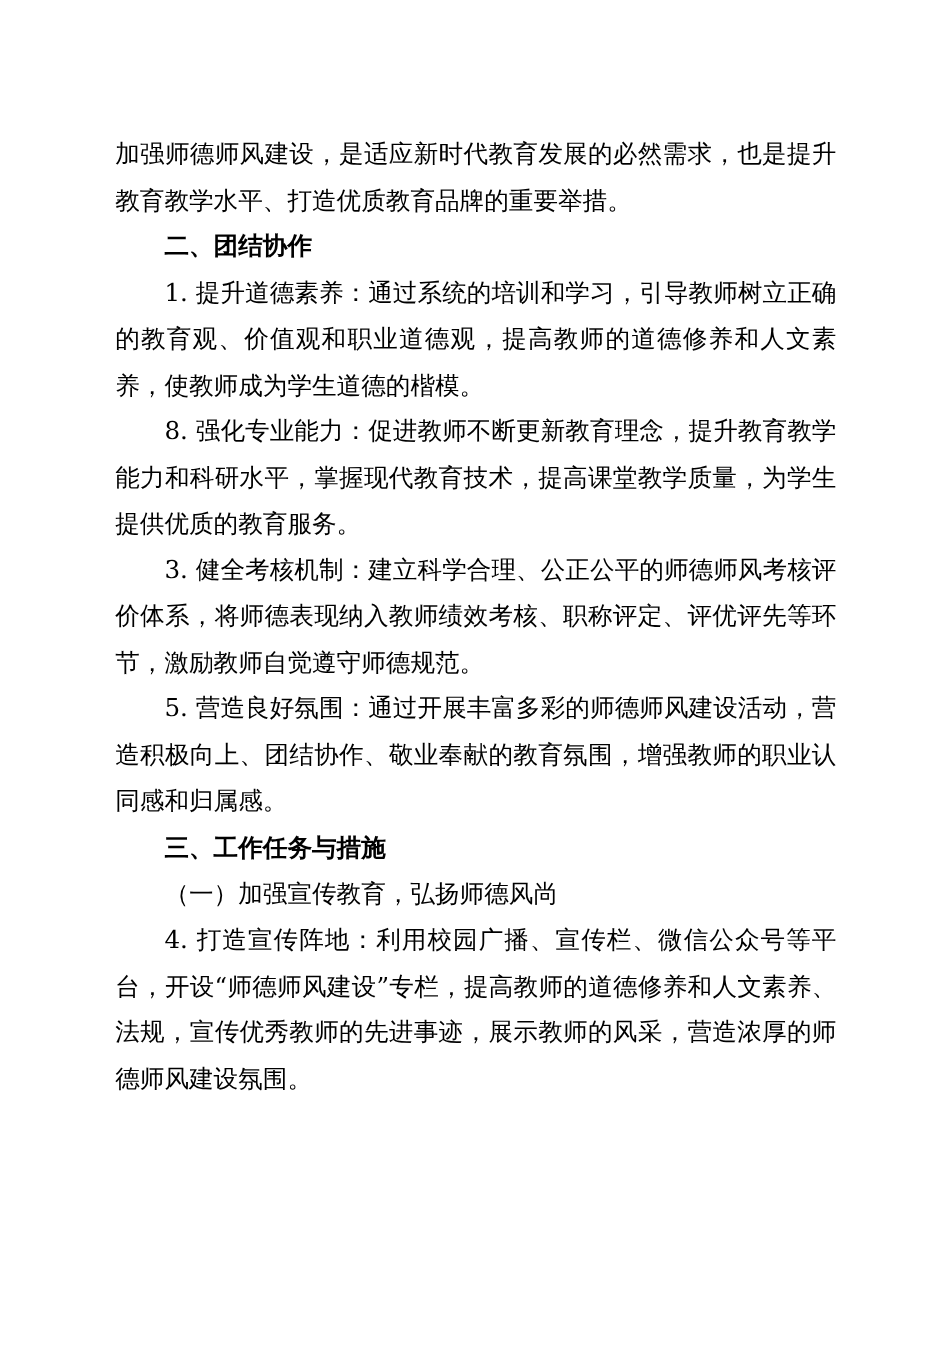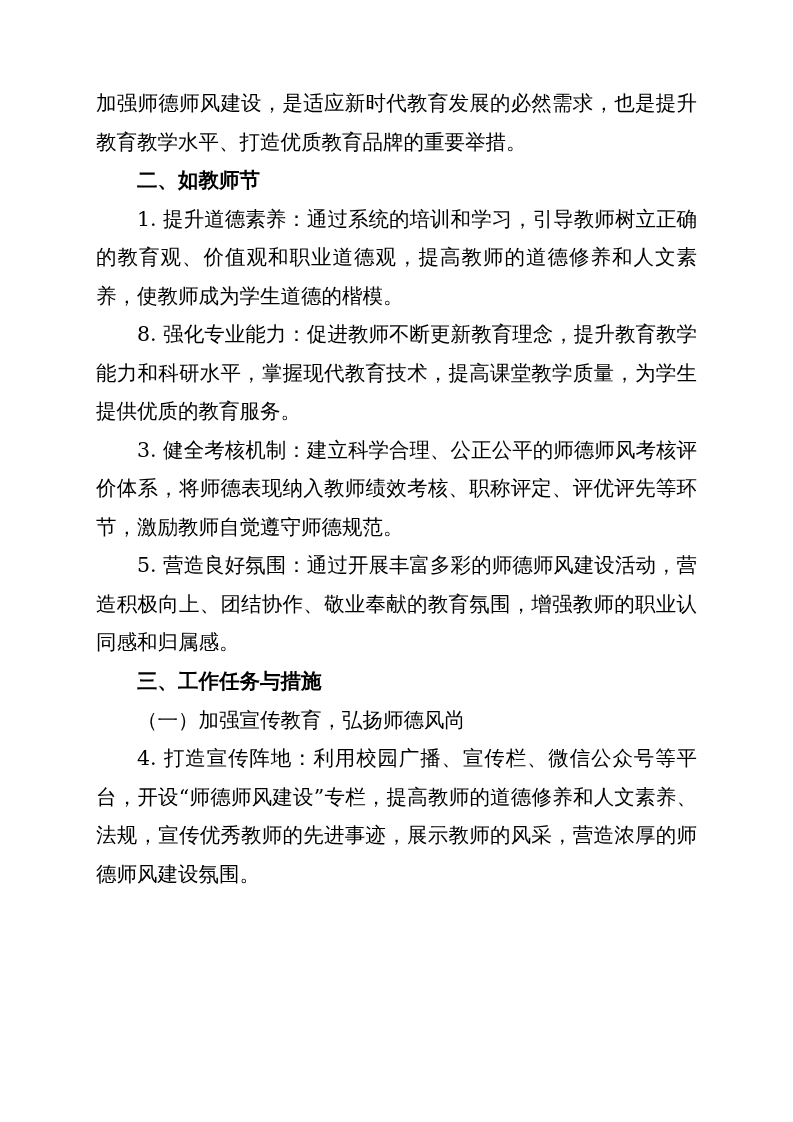--- a/index.html
+++ b/index.html
@@ -11,21 +11,21 @@
     width: 793px;
     height: 1122px;
     font-family: "DejaVu Serif", "Liberation Serif", serif;
     color: #000000;
   }
   .page {
     position: relative;
     width: 793px;
     height: 1122px;
     box-sizing: border-box;
-    padding: 84px 96px 70px 96px;
+    padding: 109px 96px 70px 96px;
     background: #ffffff;
   }
   .doc-body {
     font-size: 20.5px;
     line-height: 1.88;
     text-align: justify;
     text-justify: inter-ideograph;
   }
   p {
     margin: 0 0 0 0;
@@ -49,21 +49,21 @@
   }
 </style>
 </head>
 <body>
 
 <div class="page">
   <div class="doc-body">
 
     <p class="para">加强师德师风建设，是适应新时代教育发展的必然需求，也是提升教育教学水平、打造优质教育品牌的重要举措。</p>
 
-    <p class="heading">二、如教师节</p>
+    <p class="heading">二、团结协作</p>
 
     <p class="indent2"><span class="run-bold">1. 提升道德素养：</span><span>通过系统的培训和学习，引导教师树立正确的教育观、价值观和职业道德观，提高教师的道德修养和人文素养，使教师成为学生道德的楷模。</span></p>
 
     <p class="indent2"><span class="run-bold">8. 强化专业能力：</span><span>促进教师不断更新教育理念，提升教育教学能力和科研水平，掌握现代教育技术，提高课堂教学质量，为学生提供优质的教育服务。</span></p>
 
     <p class="indent2"><span class="run-bold">3. 健全考核机制：</span><span>建立科学合理、公正公平的师德师风考核评价体系，将师德表现纳入教师绩效考核、职称评定、评优评先等环节，激励教师自觉遵守师德规范。</span></p>
 
     <p class="indent2"><span class="run-bold">5. 营造良好氛围：</span><span>通过开展丰富多彩的师德师风建设活动，营造积极向上、团结协作、敬业奉献的教育氛围，增强教师的职业认同感和归属感。</span></p>
 
     <p class="heading">三、工作任务与措施</p>

